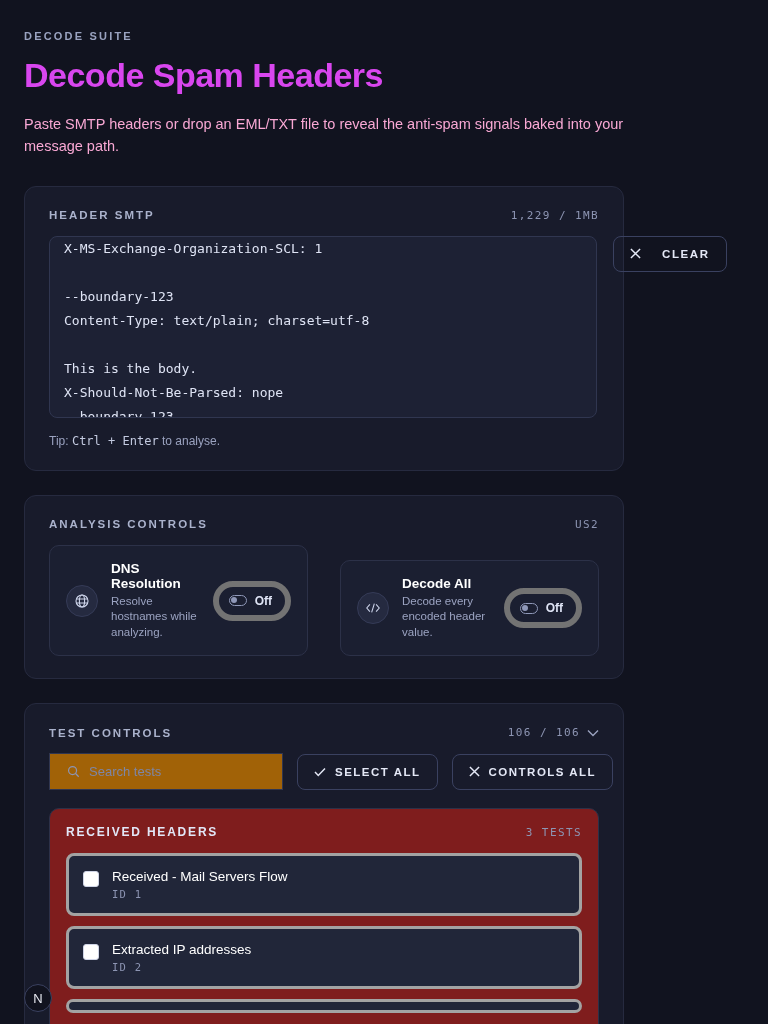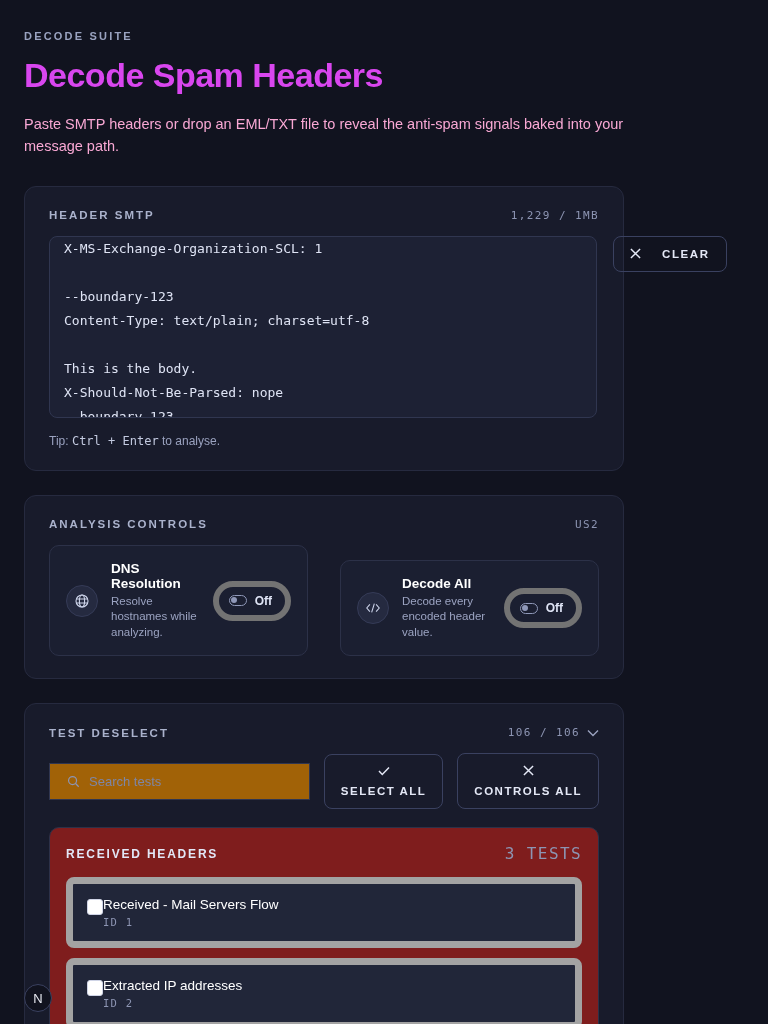--- a/index.html
+++ b/index.html
@@ -224,21 +224,20 @@
     background: transparent;
     border: 1px solid #3a4160;
     border-radius: 8px;
     padding: 11px 16px;
     color: #e4e8f6;
     font-size: 11.5px;
     font-weight: 700;
     letter-spacing: 1.5px;
     cursor: pointer;
     white-space: nowrap;
-    flex-direction: column;
   }
 
   .group {
     background: #7f1d1d;
     border: 1px solid #2c3148;
     border-radius: 10px;
     padding: 16px 16px 14px 16px;
   }
   .group-head {
     display: flex;
@@ -246,30 +245,31 @@
     justify-content: space-between;
     margin-bottom: 14px;
   }
   .group-title {
     font-size: 12px;
     font-weight: 700;
     letter-spacing: 1.8px;
     color: #e2e7f7;
   }
   .group-count {
-    font-size: 16px;
+    font-size: 11px;
     letter-spacing: 1.4px;
     font-family: "DejaVu Sans Mono", monospace;
     color: #8d95b3;
   }
   .test-row {
     display: flex;
     align-items: flex-start;
+    gap: 13px;
     background: #212639;
-    border: 7px solid #a3a3a3;
+    border: 3px solid #a3a3a3;
     border-radius: 8px;
     padding: 13px 14px;
     margin-bottom: 10px;
   }
   .checkbox {
     width: 16px;
     height: 16px;
     flex: 0 0 16px;
     border-radius: 3px;
     background: #ffffff;
@@ -394,21 +394,21 @@
           <span class="toggle-pill"></span>
           <span class="toggle-label">Off</span>
         </div>
       </div>
 
     </div>
   </div>
 
   <div class="card">
     <div class="card-head">
-      <div class="card-label">TEST DESELECT</div>
+      <div class="card-label">TEST CONTROLS</div>
       <div class="count-wrap">
         <span class="card-meta">106 / 106</span>
         <span class="chev">
           <svg width="12" height="8" viewBox="0 0 12 8" fill="none" stroke="#9aa2bf" stroke-width="1.4">
               <path d="M1 1.5 L6 6.5 L11 1.5"></path>
             </svg>
         </span>
       </div>
     </div>
 

